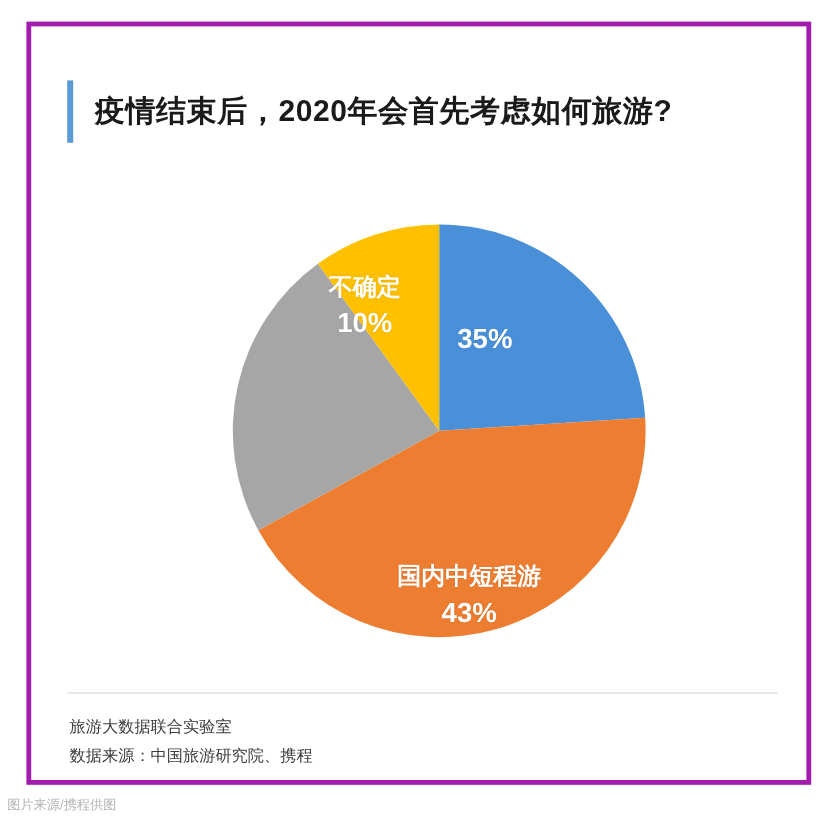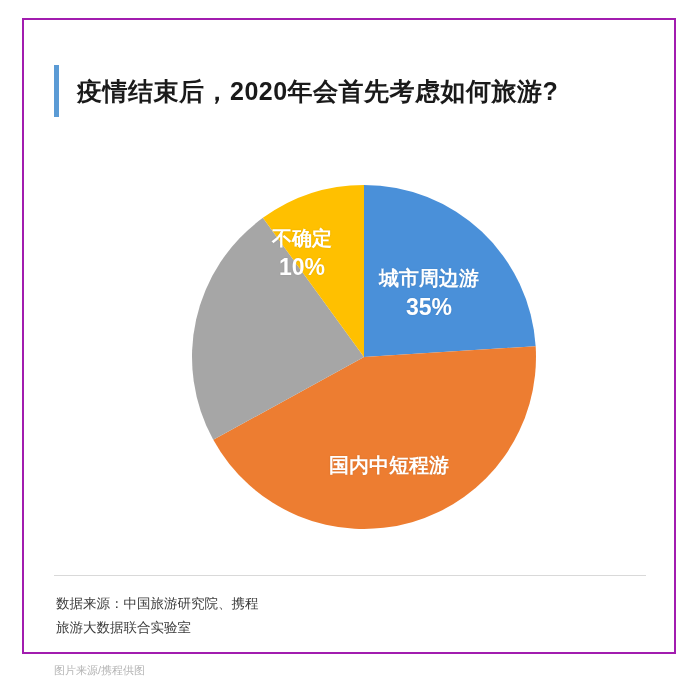--- a/index.html
+++ b/index.html
@@ -19,21 +19,21 @@
     height: 684px;
     box-sizing: border-box;
     background: #ffffff;
   }
   .card {
     position: absolute;
     left: 22px;
     top: 18px;
     width: 654px;
     height: 636px;
-    border: 2px solid #a21caf;
+    border: 4px solid #a21caf;
     box-sizing: border-box;
     background: #ffffff;
   }
   .title-wrap {
     position: absolute;
     left: 30px;
     top: 45px;
     display: flex;
     align-items: center;
   }
@@ -85,21 +85,21 @@
   .slice-label .pct {
     display: block;
     font-size: 23px;
   }
   .lbl-0 { 
     left: 355px;
     top: 95px;
   }
   .lbl-1 { 
     left: 305px;
-    top: 282px;
+    top: 296px;
     text-align: center;
   }
   .lbl-2 { 
     left: 175px;
     top: 155px;
   }
   .lbl-3 { 
     left: 248px;
     top: 55px;
   }
@@ -122,21 +122,20 @@
   .source div {
     white-space: nowrap;
   }
   .watermark {
     position: absolute;
     left: 6px;
     bottom: 6px;
     font-size: 11px;
     color: #b4b4b4;
     white-space: nowrap;
-    margin-left: 48px;
   }
 </style>
 </head>
 <body>
 
 <div class="page">
   <div class="card">
 
     <div class="title-wrap">
       <div class="title-bar"></div>
@@ -149,35 +148,35 @@
           <g>
             <path id="slice-0" d="M 175 175 L 175.00 3.00 A 172 172 0 0 1 346.66 164.20 Z" fill="#4a90d9"></path>
             <path id="slice-1" d="M 175 175 L 346.66 164.20 A 172 172 0 0 1 24.28 257.86 Z" fill="#ed7d31"></path>
             <path id="slice-2" d="M 175 175 L 24.28 257.86 A 172 172 0 0 1 73.90 35.85 Z" fill="#a6a6a6"></path>
             <path id="slice-3" d="M 175 175 L 73.90 35.85 A 172 172 0 0 1 175.00 3.00 Z" fill="#ffc000"></path>
           </g>
         </svg>
       </div>
 
       <div class="slice-label lbl-0">
-        <span class="name">城市周边游</span>
         <span class="pct">35%</span>
       </div>
       <div class="slice-label lbl-1">
         <span class="name">国内中短程游</span>
+        <span class="pct">43%</span>
       </div>
       <div class="slice-label lbl-3">
         <span class="name">不确定</span>
         <span class="pct">10%</span>
       </div>
     </div>
 
     <div class="footer-rule"></div>
 
     <div class="source">
+      <div>旅游大数据联合实验室</div>
       <div>数据来源：中国旅游研究院、携程</div>
-      <div>旅游大数据联合实验室</div>
     </div>
 
   </div>
 
   <div class="watermark">图片来源/携程供图</div>
 </div>
 
 </body></html>

